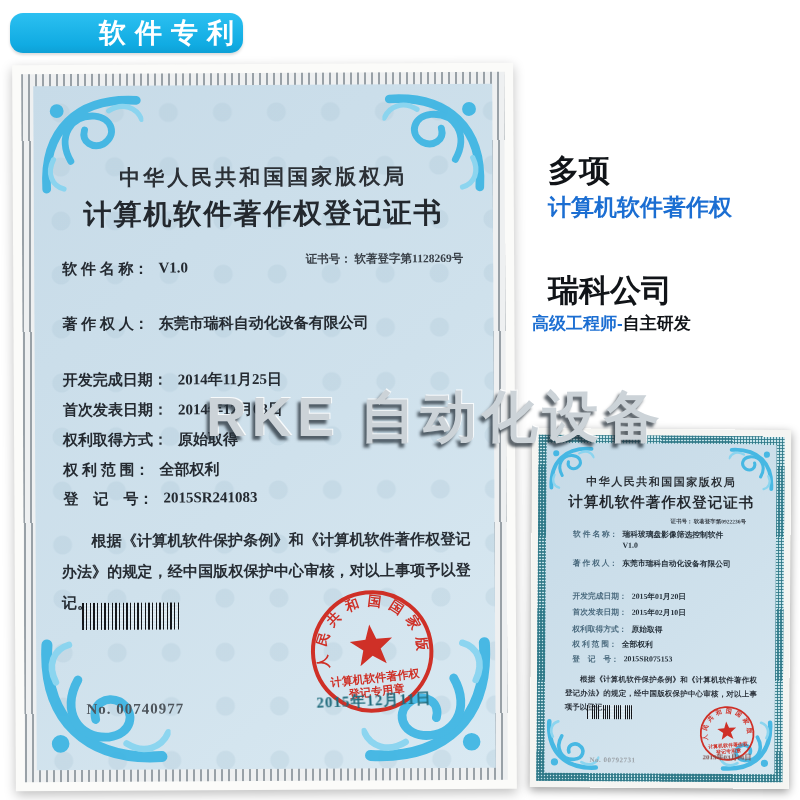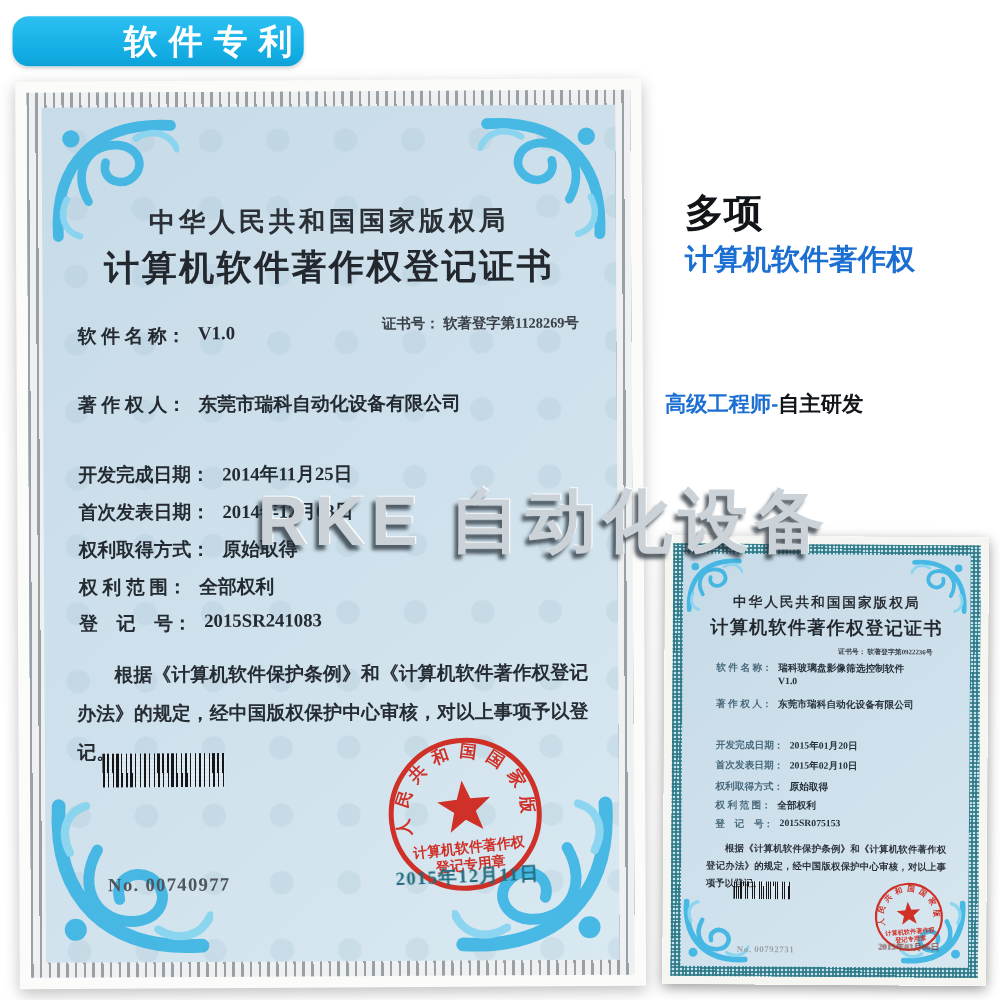--- a/index.html
+++ b/index.html
@@ -187,20 +187,21 @@
         <text x="80" y="135" text-anchor="middle" font-size="14" font-weight="bold" fill="#cf2318">登记专用章</text>
       </svg>
 
       <div class="m-sealdate">2015年12月11日</div>
       <div class="m-serial">No. 00740977</div>
     </div>
   </div>
 
   <div class="side-line side1">多项</div>
   <div class="side-line side2" style="color:#1b6ed2">计算机软件著作权</div>
+  <div class="side-line side3">瑞科公司</div>
   <div class="side-line side4">
     <span style="color:#1b6ed2">高级工程师-</span><span>自主研发</span>
   </div>
 
   <div class="small-cert">
     <div class="scale2 cert-serif">
       <div class="s-paper"></div>
       <div class="s-band"></div>
       <div class="s-inner">
         <svg class="fl tl s-fl-tl" viewBox="0 0 120 120">

